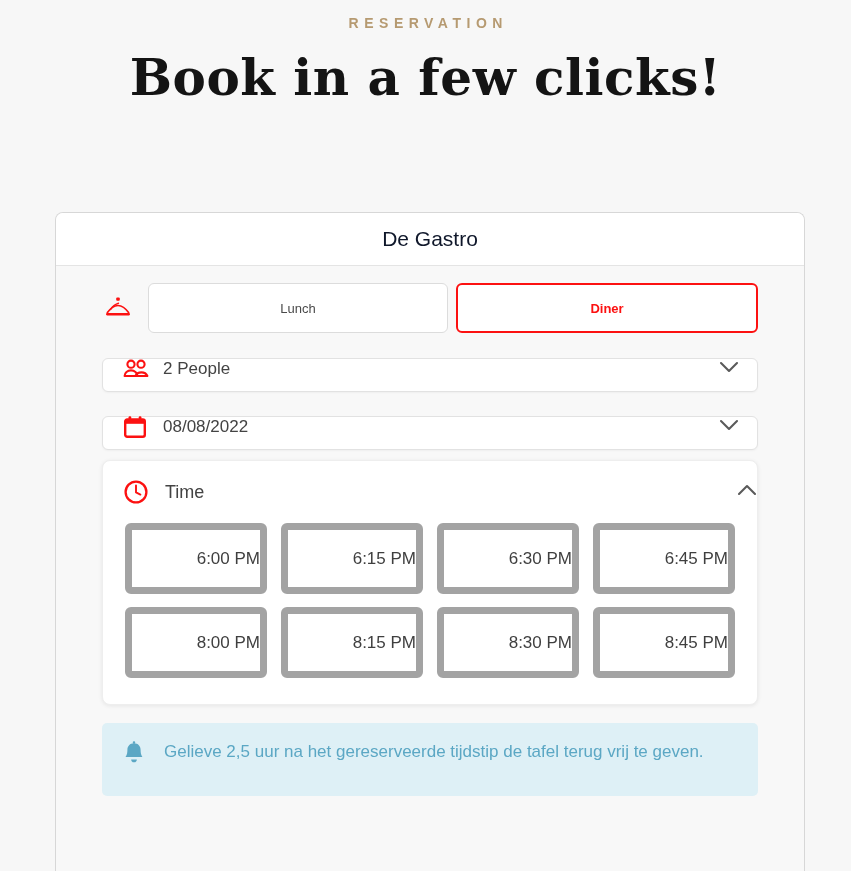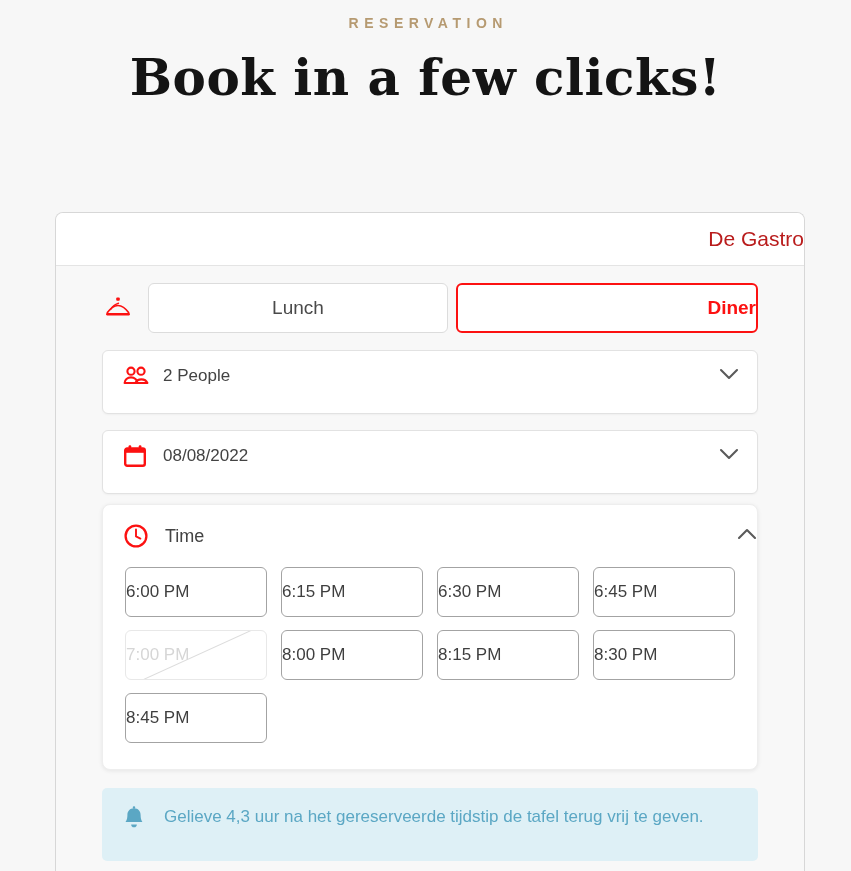--- a/index.html
+++ b/index.html
@@ -48,23 +48,23 @@
     background: #f8f8f8;
     border: 1px solid #d7d7d7;
     border-bottom: none;
     border-radius: 8px 8px 0 0;
     box-sizing: border-box;
     overflow: hidden;
   }
   .card-title {
     background: #ffffff;
     border-bottom: 1px solid #e4e4e4;
-    text-align: right;
+    text-align: center;
     font-size: 21px;
-    color: #b91c1c;
+    color: #0f172a;
     height: 52px;
     line-height: 52px;
   }
 
   .card-body {
     padding: 16px 46px 0 46px;
   }
 
   
   .service-row {
@@ -83,40 +83,39 @@
     box-sizing: border-box;
   }
   .service-btn {
     flex: 1 1 0;
     height: 50px;
     border-radius: 6px;
     background: #ffffff;
     display: flex;
     align-items: center;
     justify-content: center;
-    font-size: 19px;
+    font-size: 13px;
     box-sizing: border-box;
     cursor: pointer;
   }
   .service-btn.inactive {
     border: 1px solid #dcdcdc;
     color: #4a4a4a;
   }
   .service-btn.active {
     border: 2px solid #fc1111;
     color: #fc1111;
     font-weight: bold;
-    justify-content: flex-end;
   }
   .service-gap { width: 8px; flex: 0 0 8px; }
 
   
   .select-row {
-    margin-top: 16px;
-    height: 64px;
+    margin-top: 24px;
+    height: 34px;
     background: #ffffff;
     border: 1px solid #e2e2e2;
     border-radius: 6px;
     display: flex;
     align-items: center;
     padding: 0 18px 12px 20px;
     box-sizing: border-box;
     cursor: pointer;
     box-shadow: 0 1px 2px rgba(0,0,0,0.04);
   }
@@ -163,27 +162,27 @@
     padding-left: 12px;
   }
 
   .slot-grid {
     display: grid;
     grid-template-columns: repeat(4, 1fr);
     gap: 13px 14px;
     padding: 0 22px;
   }
   .slot {
-    height: 50px;
-    border: 1px solid #a3a3a3;
+    height: 71px;
+    border: 7px solid #a3a3a3;
     border-radius: 6px;
     background: #ffffff;
     display: flex;
     align-items: center;
-    justify-content: flex-start;
+    justify-content: flex-end;
     font-size: 17px;
     color: #3f3f3f;
     box-sizing: border-box;
     cursor: pointer;
     position: relative;
     overflow: hidden;
   }
   .slot.disabled {
     color: #d6d6d6;
     border-color: #e8e8e8;
@@ -312,23 +311,20 @@
         <div class="slot">
             <span>6:15 PM</span>
           </div>
         <div class="slot">
             <span>6:30 PM</span>
           </div>
         <div class="slot">
             <span>6:45 PM</span>
           </div>
 
-        <div class="slot disabled">
-            <span>7:00 PM</span>
-          </div>
 
         <div class="slot">
             <span>8:00 PM</span>
           </div>
         <div class="slot">
             <span>8:15 PM</span>
           </div>
         <div class="slot">
             <span>8:30 PM</span>
           </div>
@@ -339,17 +335,17 @@
     </div>
 
     <div class="notice">
       <span class="ic">
         <svg width="24" height="26" viewBox="0 0 24 26">
           <path d="M12 2.2 c-4.1 0 -6.6 2.9 -6.6 6.7 0 5.4 -2 7.1 -2 7.1 h17.2 s-2 -1.7 -2 -7.1 c0 -3.8 -2.5 -6.7 -6.6 -6.7 z" fill="#5ba7c4"></path>
           <rect x="10.8" y="0.2" width="2.4" height="2.6" rx="1.1" fill="#5ba7c4"></rect>
           <path d="M9.2 18.4 h5.6 a2.8 2.8 0 0 1 -5.6 0 z" fill="#5ba7c4"></path>
         </svg>
       </span>
-      <span class="txt">Gelieve 4,3 uur na het gereserveerde tijdstip de tafel terug vrij te geven.</span>
+      <span class="txt">Gelieve 2,5 uur na het gereserveerde tijdstip de tafel terug vrij te geven.</span>
     </div>
 
   </div>
 </div>
 
 </body></html>

